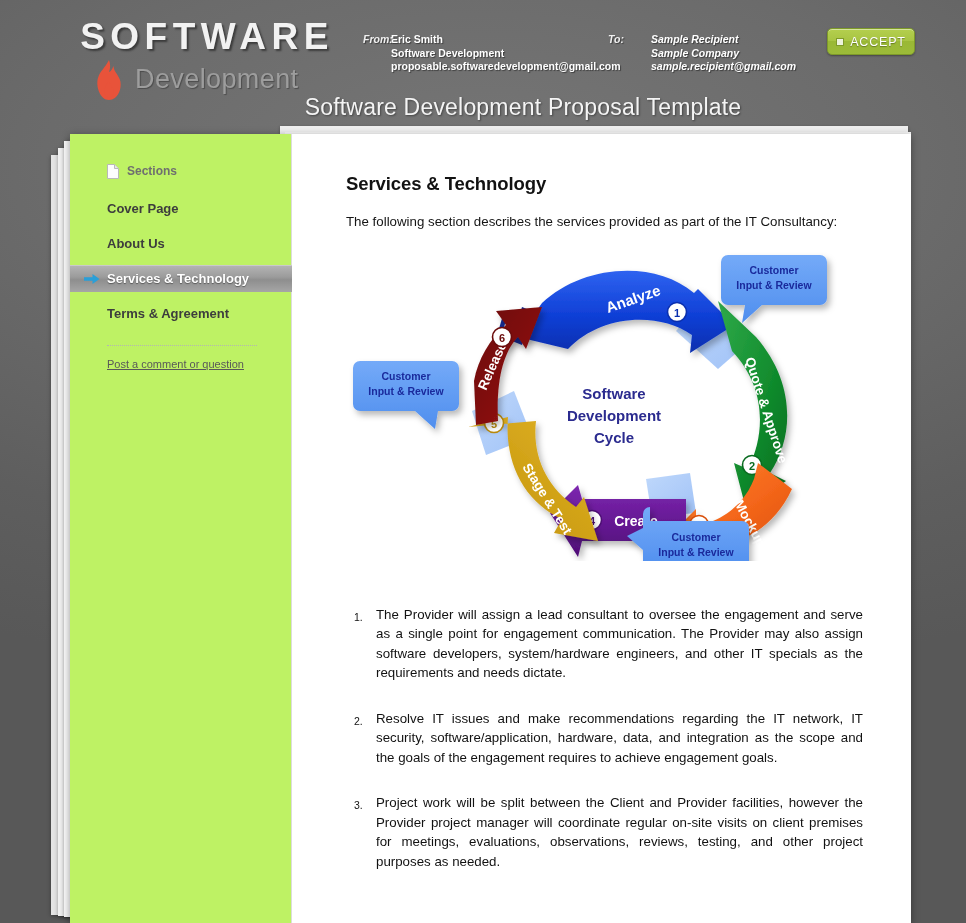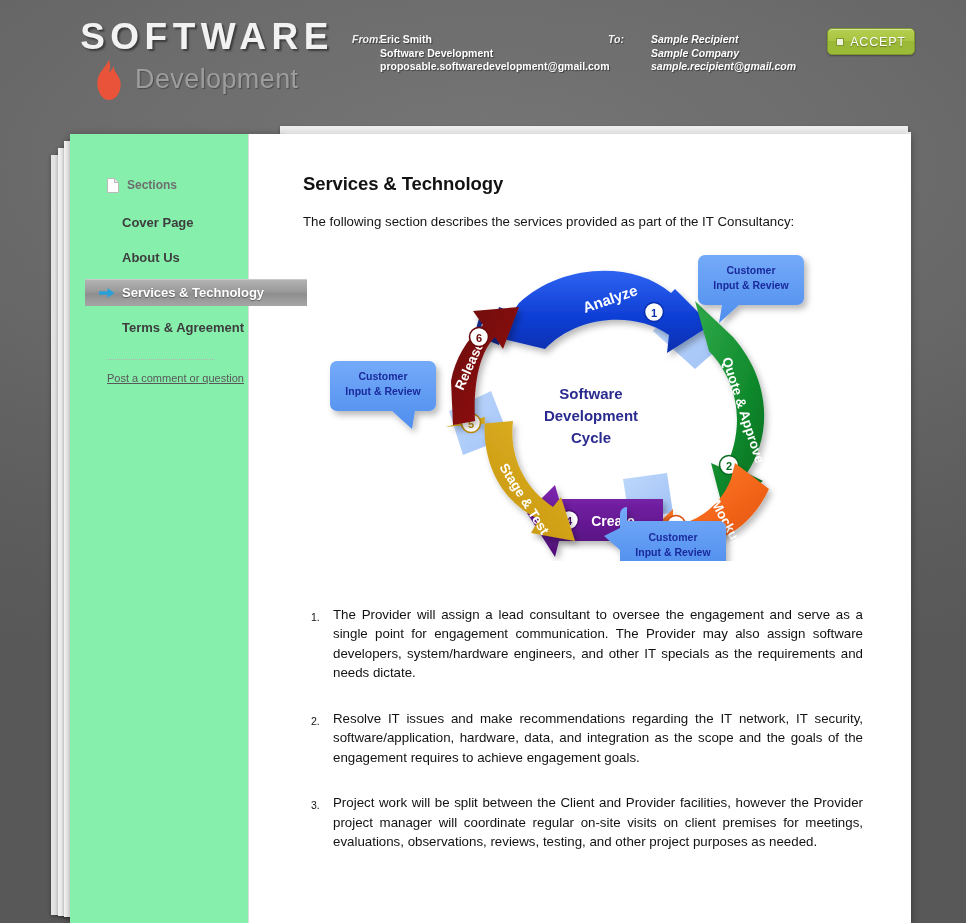--- a/index.html
+++ b/index.html
@@ -69,21 +69,21 @@
     color: #ffffff;
     line-height: 13.6px;
   }
   .meta-label {
     font-style: italic;
     font-weight: bold;
     color: #f0f0f0;
     text-shadow: 1px 1px 1px rgba(0,0,0,0.45);
   }
   .meta-lines { font-weight: bold; text-shadow: 1px 1px 1px rgba(0,0,0,0.45); }
-  #meta-from { left: 352px; }
+  #meta-from { left: 363px; }
   #meta-from .meta-label { position: absolute; left: 0; top: 0; }
   #meta-from .meta-lines { margin-left: 28px; }
   #meta-to { left: 608px; }
   #meta-to .meta-label { position: absolute; left: 0; top: 0; }
   #meta-to .meta-lines { margin-left: 43px; font-style: italic; }
 
   #accept-button {
     position: absolute;
     left: 827px; top: 28px;
     width: 88px; height: 27px;
@@ -150,25 +150,25 @@
     left: 70px; top: 134px;
     width: 841px; height: 789px;
     background: #ffffff;
     box-shadow: 0 2px 8px rgba(0,0,0,0.4);
     display: flex;
     overflow: hidden;
   }
 
   
   #sidebar {
-    width: 179px;
+    width: 222px;
     flex: none;
     border-right: 1px solid #dcdcdc;
-    padding-top: 40px;
-    background: #86efac;
+    padding-top: 26px;
+    background: #bef264;
     position: relative;
   }
 
   .sidebar-head {
     display: flex;
     align-items: center;
     padding: 0 0 0 37px;
     height: 22px;
     margin-bottom: 13px;
   }
@@ -187,21 +187,20 @@
     height: 27px;
     display: flex;
     align-items: center;
     padding-left: 37px;
     font-size: 13px;
     font-weight: bold;
     color: #3d3d3d;
     margin-bottom: 8px;
     cursor: pointer;
     position: relative;
-    margin-left: 15px;
   }
   .sidebar-item.active {
     background: linear-gradient(to bottom, #b5b5b5 0%, #9b9b9b 45%, #8e8e8e 55%, #a6a6a6 100%);
     color: #ffffff;
     text-shadow: 0 1px 1px rgba(0,0,0,0.4);
     width: 222px;
     padding-left: 37px;
     box-shadow: inset 0 1px 0 rgba(255,255,255,0.3);
   }
   .active-arrow {
@@ -332,20 +331,21 @@
         <div>Sample Company</div>
         <div>sample.recipient@gmail.com</div>
       </div>
     </div>
 
     <div id="accept-button">
       <span class="accept-square"></span>
       <span id="accept-label">ACCEPT</span>
     </div>
 
+    <div id="doc-title">Software Development Proposal Template</div>
   </div>
 
   <div class="paper-stack-sheet" id="sheet-3"></div>
   <div class="paper-stack-sheet" id="sheet-2"></div>
   <div class="paper-stack-sheet" id="sheet-1"></div>
   <div id="sheet-top-right"></div>
   <div id="sheet-top-right2"></div>
 
   <div id="document">
 

